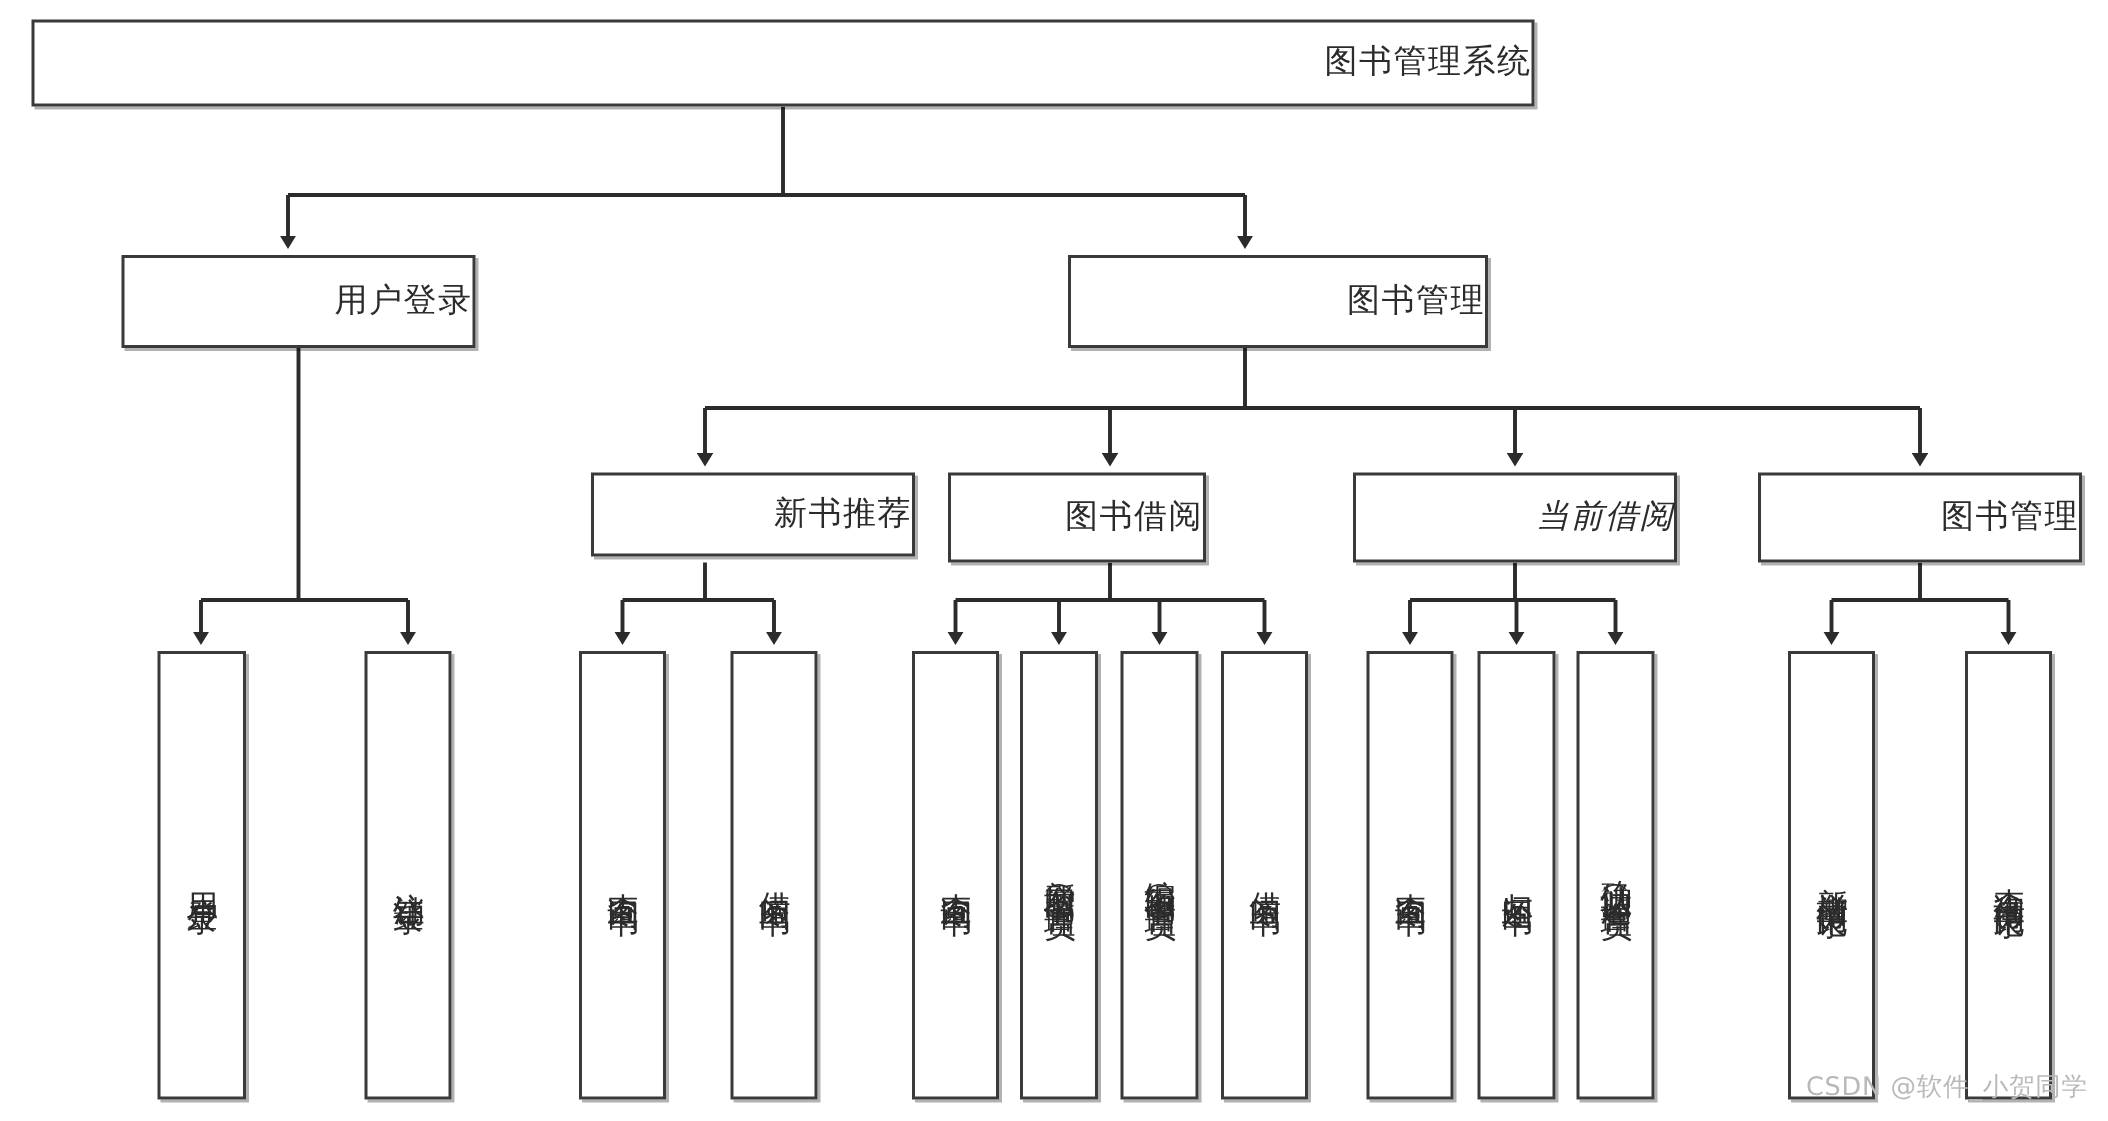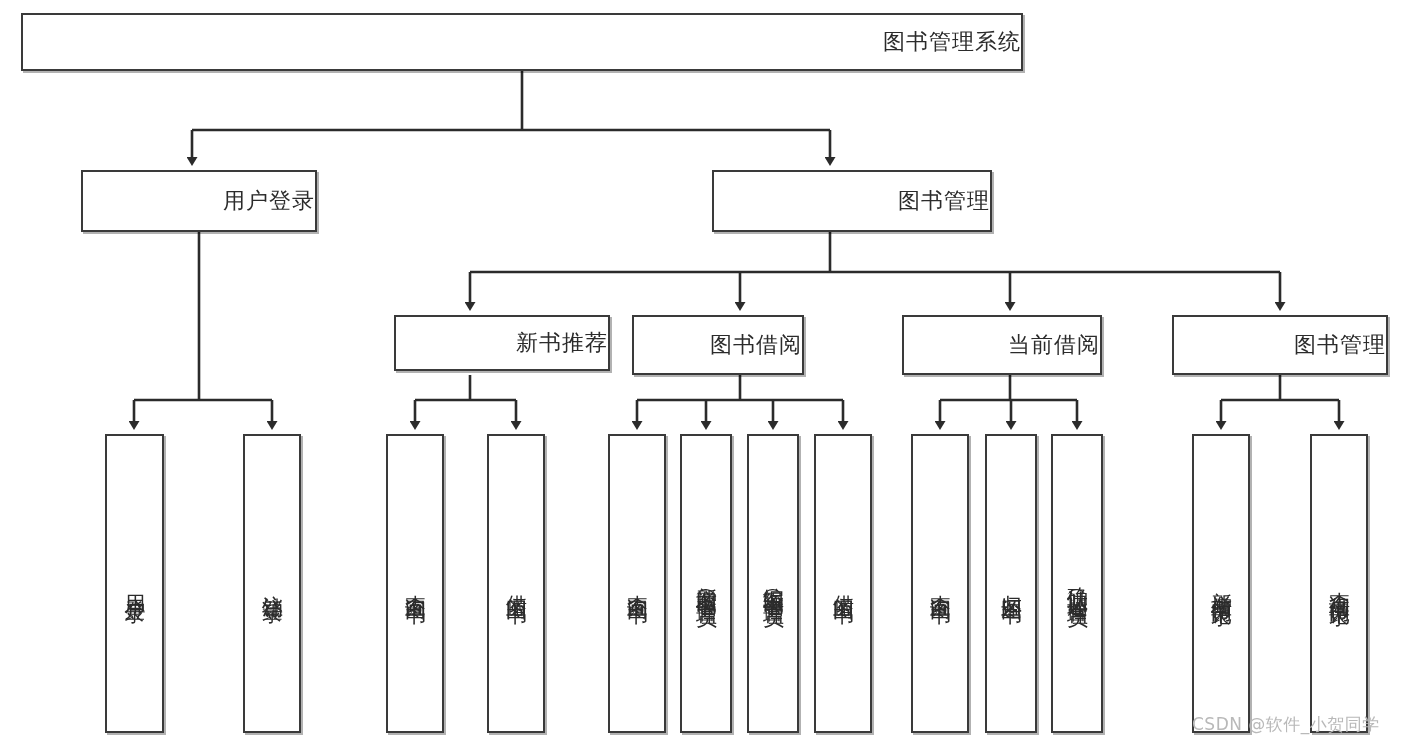--- a/index.html
+++ b/index.html
@@ -53,20 +53,21 @@
   }
   .watermark {
     position: absolute;
     left: 1192px;
     top: 713px;
     font-size: 17px;
     color: #b9b9b9;
     white-space: nowrap;
     letter-spacing: 0.5px;
     font-family: "DejaVu Sans", "Liberation Sans", sans-serif;
+    padding-left: 12px;
   }
 </style>
 </head>
 <body>
 
 <div id="canvas">
 
   <svg id="edges" viewBox="0 0 1405 747" xmlns="http://www.w3.org/2000/svg">
     <defs>
       <marker id="arrow" markerWidth="9" markerHeight="11" refX="1" refY="5.5" orient="auto" markerUnits="userSpaceOnUse">
@@ -127,21 +128,21 @@
   <div class="node horiz" id="node-l2-1" style="left: 712px; top: 170px; width: 280px; height: 62px;">
     <span>图书管理</span>
   </div>
 
   <div class="node horiz" id="node-l3-0" style="left: 362px; top: 315px; width: 216px; height: 56px; margin-left: 32px;">
     <span>新书推荐</span>
   </div>
   <div class="node horiz" id="node-l3-1" style="left: 632px; top: 315px; width: 172px; height: 60px;">
     <span>图书借阅</span>
   </div>
-  <div class="node horiz" id="node-l3-2" style="left: 902px; top: 315px; width: 200px; height: 60px;">
+  <div class="node horiz" id="node-l3-2" style="left: 902px; top: 315px; width: 216px; height: 60px; font-style: italic;">
     <span>当前借阅</span>
   </div>
   <div class="node horiz" id="node-l3-3" style="left: 1172px; top: 315px; width: 216px; height: 60px;">
     <span>图书管理</span>
   </div>
 
   <div class="node vert" id="node-leaf-0" style="left: 105px; top: 434px; width: 59px; height: 299px;">
     <span class="vlabel">用户登录</span>
   </div>
   <div class="node vert" id="node-leaf-1" style="left: 243px; top: 434px; width: 58px; height: 299px;">

